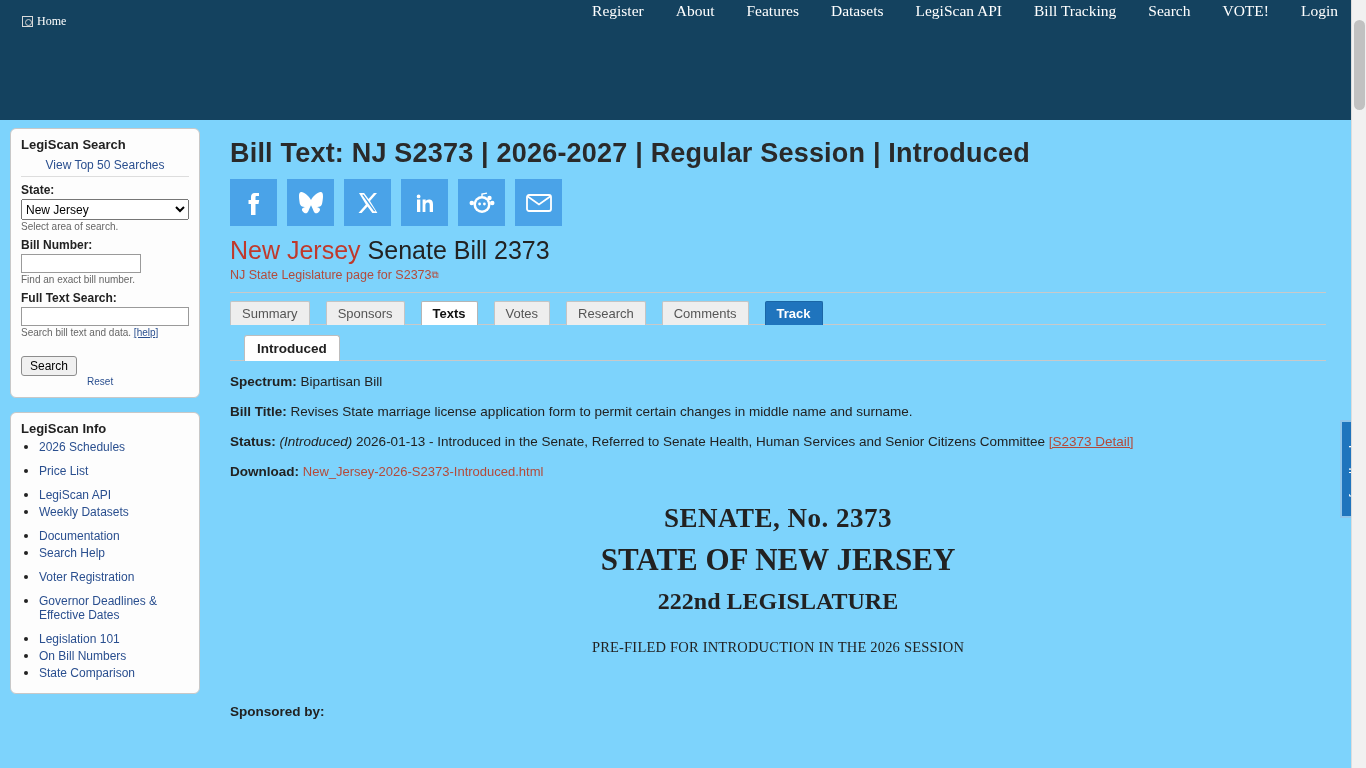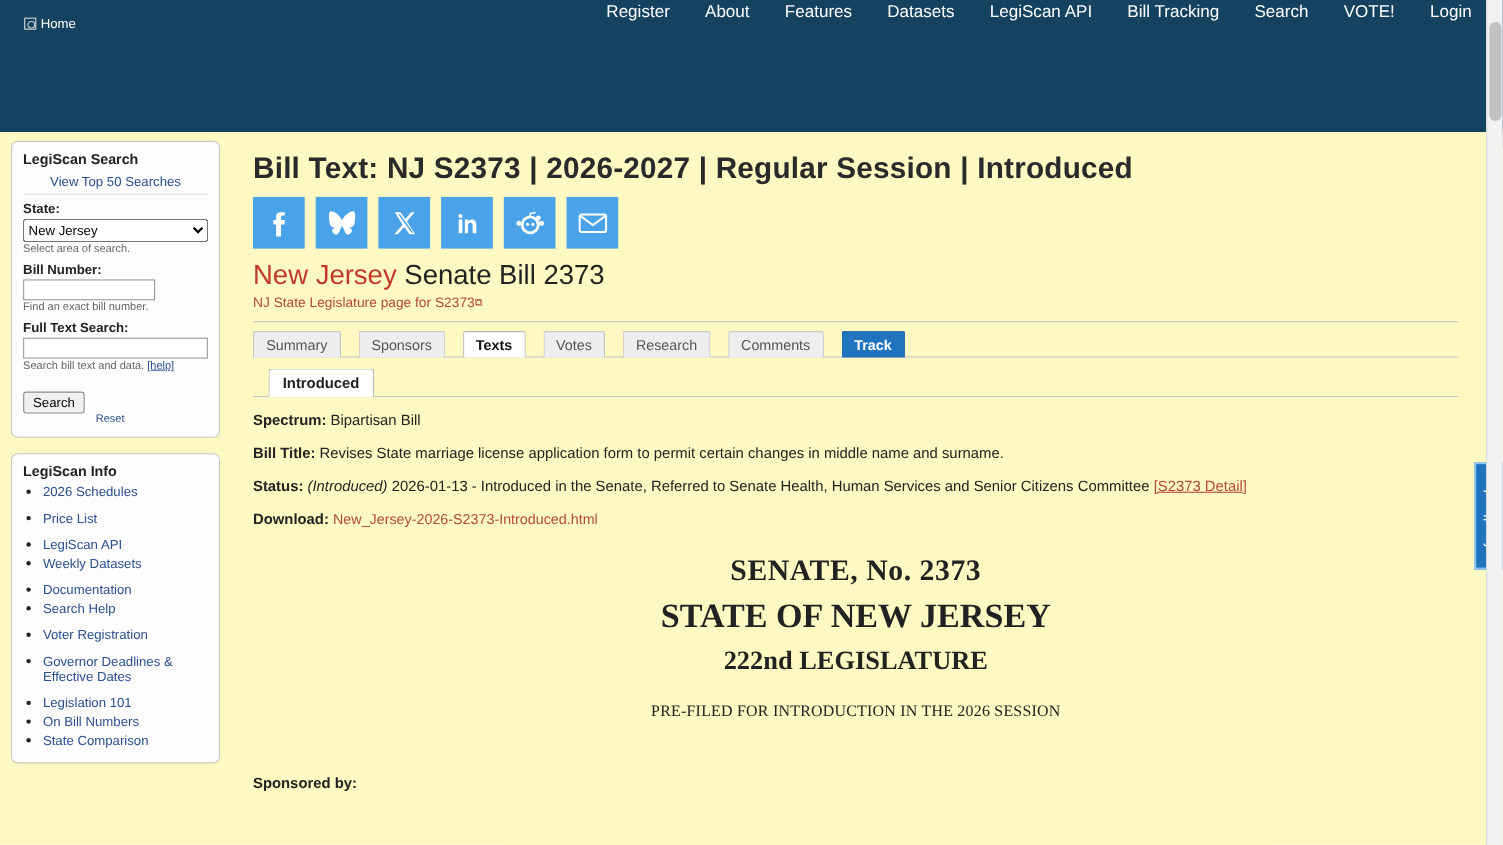--- a/index.html
+++ b/index.html
@@ -13,20 +13,21 @@
     color: #222;
   }
 
   
   .topbar {
     position: absolute;
     top: 0; left: 0;
     width: 1366px;
     height: 135px;
     background: #14425f;
+    font-family: Liberation Serif, serif;
   }
   .nav {
     position: absolute;
     top: 0; right: 12px;
     display: flex;
     align-items: center;
     gap: 0;
     height: 22px;
   }
   .nav a {
@@ -61,21 +62,21 @@
     border: 1px solid #ccc;
     border-radius: 50%;
   }
 
   
   .page {
     position: absolute;
     top: 120px; left: 0;
     width: 1366px;
     height: 648px;
-    background: #fef9c3;
+    background: #7dd3fc;
   }
 
   
   .sidebar {
     position: absolute;
     left: 10px; top: 8px;
     width: 190px;
   }
   .panel {
     border: 1px solid #c8c8c8;

